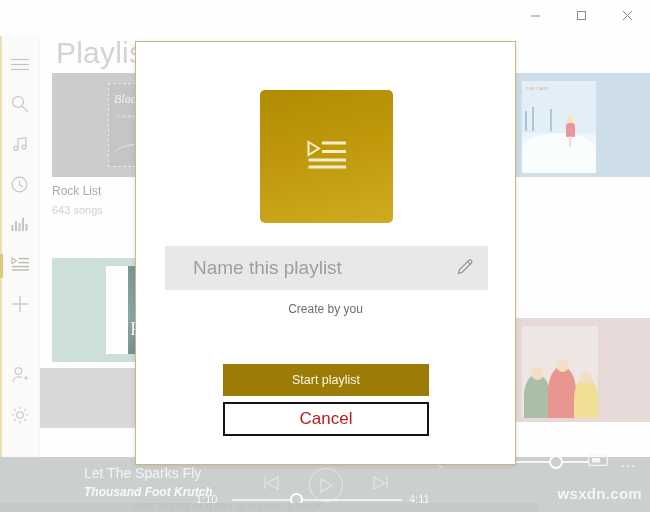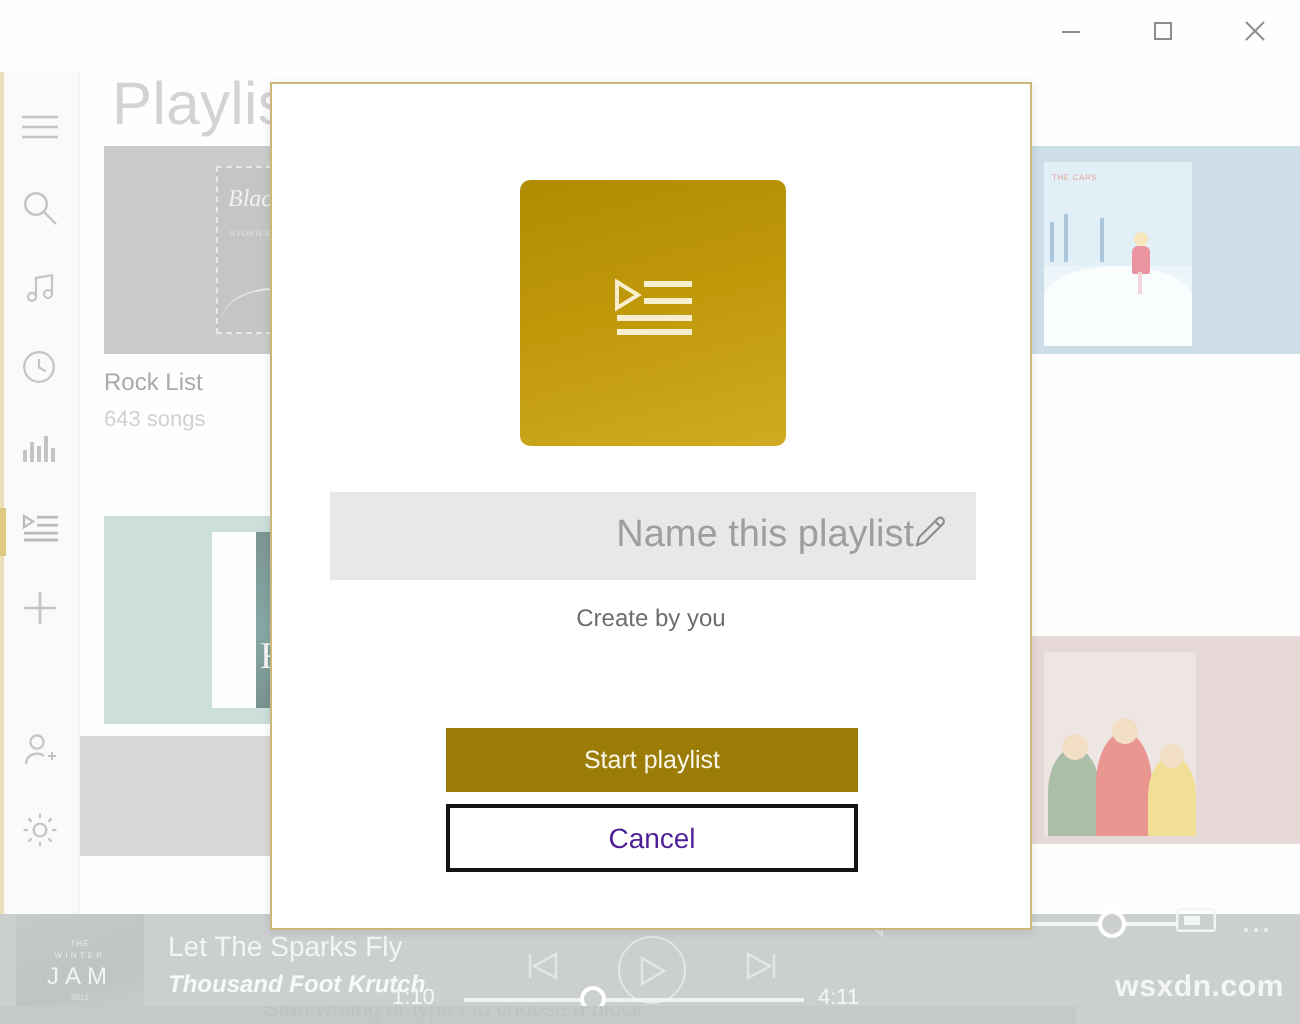--- a/index.html
+++ b/index.html
@@ -469,21 +469,21 @@
     background: #e8e8e8;
     display: flex;
     align-items: center;
     padding: 0 14px;
   }
   .dlg-placeholder {
     flex: 1 1 auto;
     font-size: 19px;
     font-weight: 300;
     color: #9e9e9e;
-    text-align: right;
+    text-align: left;
     padding-left: 14px;
   }
   .pencil { color: #8e8e8e; flex: 0 0 auto; }
 
   .dlg-created {
     position: absolute;
     left: 0; right: 0; top: 260px;
     text-align: center;
     font-size: 12px;
     color: #6f6d6a;
@@ -497,23 +497,23 @@
     border: none;
     font-size: 12.5px;
     font-family: "Liberation Sans", sans-serif;
     cursor: pointer;
   }
   .btn-cancel {
     position: absolute;
     left: 87px; top: 360px;
     width: 206px; height: 34px;
     background: #ffffff;
-    color: #4c1d95;
+    color: #b91c1c;
     border: 2px solid #141414;
-    font-size: 14px;
+    font-size: 17px;
     font-family: "Liberation Sans", sans-serif;
     cursor: pointer;
   }
 </style>
 </head>
 <body>
 
 <div id="app">
 
   <div class="titlebar">
@@ -716,26 +716,20 @@
           <div class="face" style="left:34px; bottom:46px; width:13px; height:13px;"></div>
           <div class="person" style="left:52px; width:24px; height:40px; background:#e8c84a;"></div>
           <div class="face" style="left:58px; bottom:34px; width:12px; height:12px;"></div>
         </div>
       </div>
     </div>
 
   </div>
 
   <div class="player">
-    <div class="player-thumb">
-      <span class="thumb-the">THE</span>
-      <span class="thumb-sub">WINTER</span>
-      <span class="thumb-jam">JAM</span>
-      <span class="thumb-yr">2012</span>
-    </div>
 
     <div class="track-title">Let The Sparks Fly</div>
     <div class="track-artist">Thousand Foot Krutch</div>
 
     <div class="transport">
       <span>
         <svg width="18" height="14" viewBox="0 0 18 14">
             <path d="M16 1 L5 7 L16 13 Z" fill="none" stroke="#cfd6d6" stroke-width="1.2"></path>
             <line x1="3" y1="1" x2="3" y2="13" stroke="#cfd6d6" stroke-width="1.2"></line>
           </svg>

